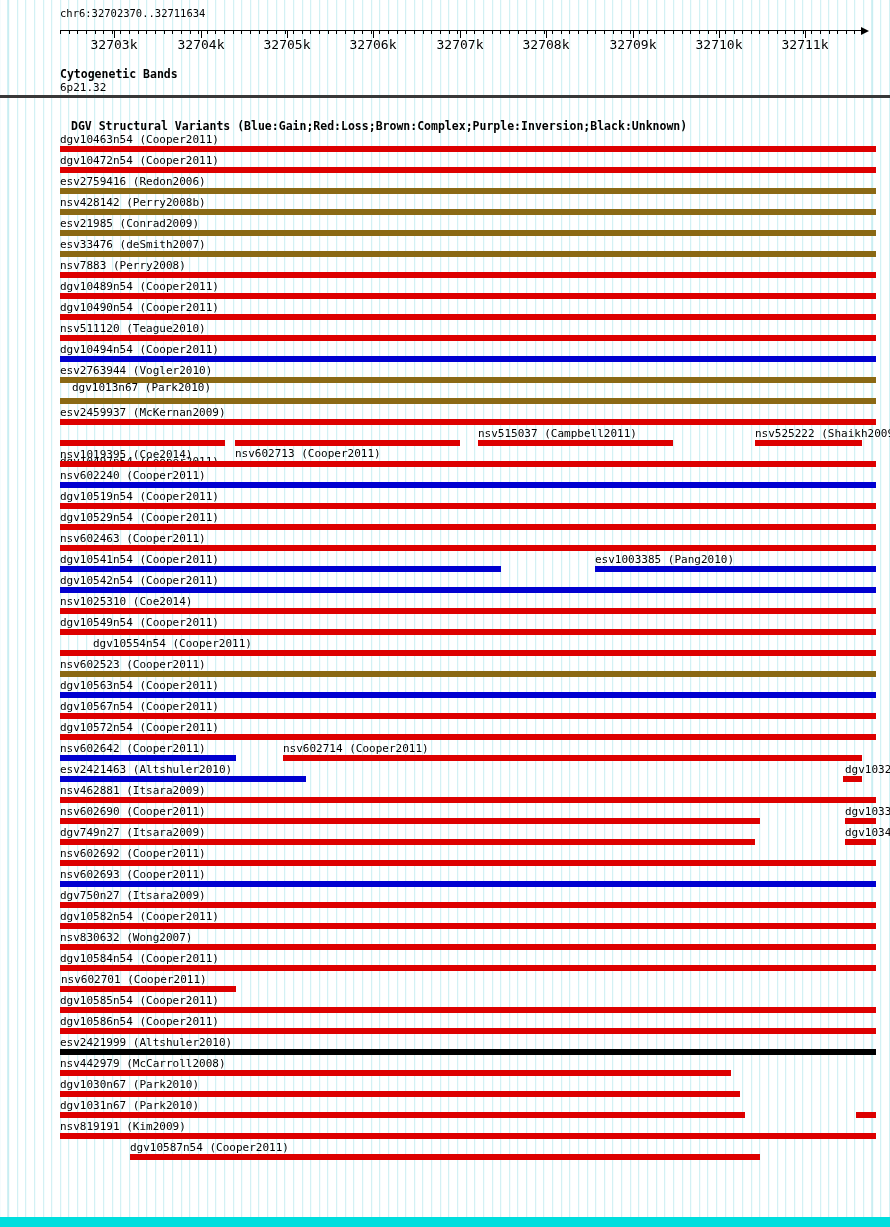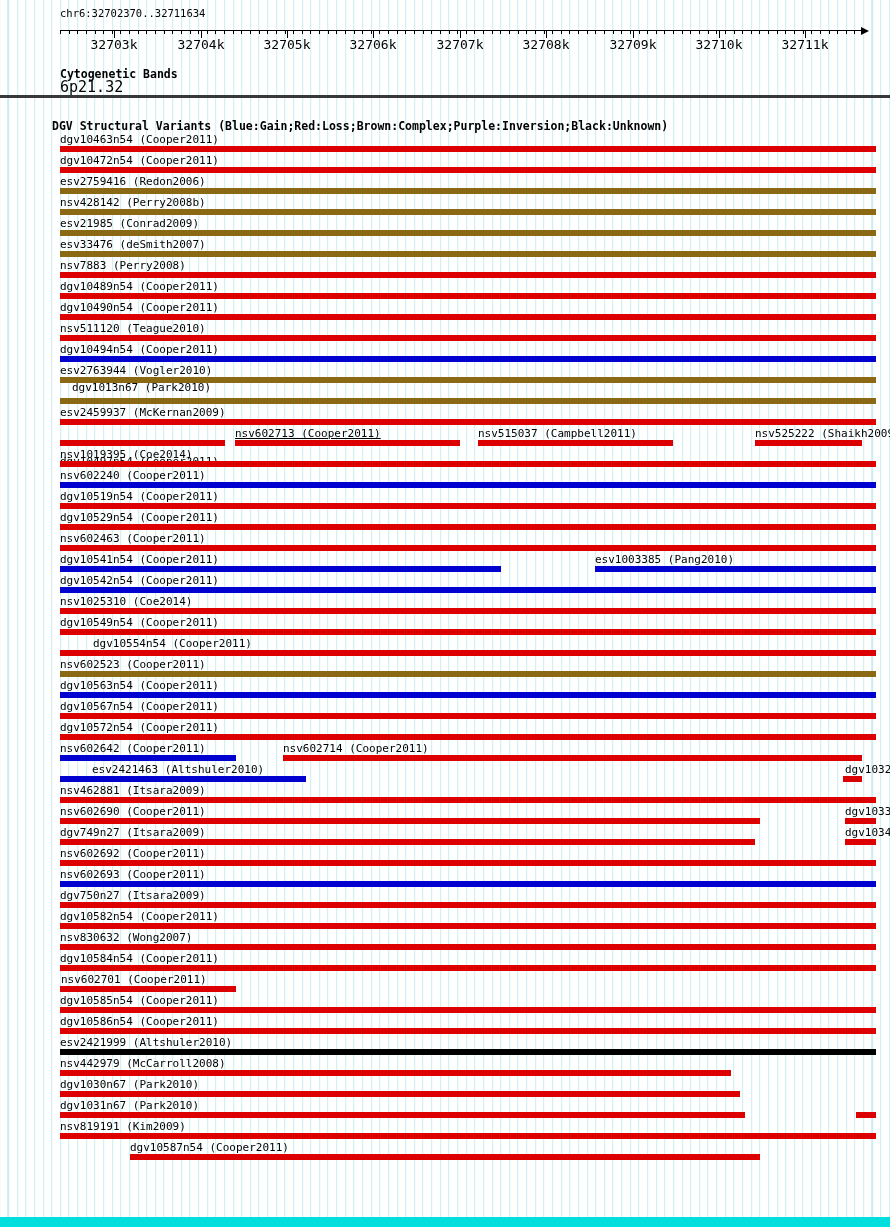--- a/index.html
+++ b/index.html
@@ -17,23 +17,23 @@
   }
   .region-label { position:absolute; left:60px; top:8px; font-size:10.5px; line-height:11px; white-space:pre; }
   .axis-line   { position:absolute; left:60px; top:30px; width:801px; height:1px; background:#000; }
   .minor-ticks { position:absolute; left:60px; top:31px; width:801px; height:3px;
     background-image: repeating-linear-gradient(to right, #000 0px, #000 1px, transparent 1px, transparent 8.635px); }
   .arrow-right { position:absolute; left:861px; top:27px; width:0; height:0;
     border-top:4px solid transparent; border-bottom:4px solid transparent; border-left:8px solid #000; }
   .tick { position:absolute; top:31px; width:1px; height:7px; background:#000; }
   .tick-label { position:absolute; top:39px; width:60px; text-align:center; font-size:13px; line-height:11px; white-space:pre; }
   .cyto-title { position:absolute; left:60px; top:68px; font-size:11.5px; font-weight:bold; line-height:12px; white-space:pre; }
-  .cyto-band-label { position:absolute; left:60px; top:82px; font-size:15px; line-height:11px; white-space:pre; }
+  .cyto-band-label { position:absolute; left:60px; top:82px; font-size:11px; line-height:11px; white-space:pre; }
   .cyto-bar { position:absolute; left:0; top:95px; width:890px; height:3px; }
-  .dgv-title { position:absolute; left:52px; top:120px; font-size:11.5px; font-weight:bold; line-height:12px; white-space:pre; }
+  .dgv-title { position:absolute; left:71px; top:120px; font-size:11.5px; font-weight:bold; line-height:12px; white-space:pre; }
   .feat-label { position:absolute; font-size:11px; line-height:11px; white-space:pre; }
   .feat-bar { position:absolute; height:6px; }
   .bottom-track { position:absolute; left:0; top:1217px; width:890px; height:10px; }
 </style>
 </head>
 <body>
 
 <div class="grid"></div>
 
 <div class="region-label">chr6:32702370..32711634</div>
@@ -92,21 +92,21 @@
     <div class="feat-label" style="left: 60px; top: 344px;">dgv10494n54 (Cooper2011)</div>
     <div class="feat-bar" title="dgv10494n54 (Cooper2011)" style="left: 60px; top: 356px; width: 816px; height: 6px; background: rgb(0, 0, 208);"></div>
     <div class="feat-label" style="left: 60px; top: 365px;">esv2763944 (Vogler2010)</div>
     <div class="feat-bar" title="esv2763944 (Vogler2010)" style="left: 60px; top: 377px; width: 816px; height: 6px; background: rgb(139, 105, 20);"></div>
     <div class="feat-label" style="left: 60px; top: 382px; margin-left: 12px;">dgv1013n67 (Park2010)</div>
     <div class="feat-bar" title="dgv1013n67 (Park2010)" style="left: 60px; top: 398px; width: 816px; height: 6px; background: rgb(139, 105, 20);"></div>
     <div class="feat-label" style="left: 60px; top: 407px;">esv2459937 (McKernan2009)</div>
     <div class="feat-bar" title="esv2459937 (McKernan2009)" style="left: 60px; top: 419px; width: 816px; height: 6px; background: rgb(221, 0, 0);"></div>
     <div class="feat-label" style="left: 60px; top: 428px; margin-top: 28px;">dgv10497n54 (Cooper2011)</div>
     <div class="feat-bar" title="dgv10497n54 (Cooper2011)" style="left: 60px; top: 440px; width: 165px; height: 6px; background: rgb(221, 0, 0);"></div>
-    <div class="feat-label" style="left: 235px; top: 428px; text-decoration: underline;">nsv602713 (Cooper2011)</div>
+    <div class="feat-label" style="left: 235px; top: 448px;">nsv602713 (Cooper2011)</div>
     <div class="feat-bar" title="nsv602713 (Cooper2011)" style="left: 235px; top: 440px; width: 225px; height: 6px; background: rgb(221, 0, 0);"></div>
     <div class="feat-label" style="left: 478px; top: 428px;">nsv515037 (Campbell2011)</div>
     <div class="feat-bar" title="nsv515037 (Campbell2011)" style="left: 478px; top: 440px; width: 195px; height: 6px; background: rgb(221, 0, 0);"></div>
     <div class="feat-label" style="left: 755px; top: 428px;">nsv525222 (Shaikh2009)</div>
     <div class="feat-bar" title="nsv525222 (Shaikh2009)" style="left: 755px; top: 440px; width: 107px; height: 6px; background: rgb(221, 0, 0);"></div>
     <div class="feat-label" style="left: 60px; top: 449px;">nsv1019395 (Coe2014)</div>
     <div class="feat-bar" title="nsv1019395 (Coe2014)" style="left: 60px; top: 461px; width: 816px; height: 6px; background: rgb(221, 0, 0);"></div>
     <div class="feat-label" style="left: 60px; top: 470px;">nsv602240 (Cooper2011)</div>
     <div class="feat-bar" title="nsv602240 (Cooper2011)" style="left: 60px; top: 482px; width: 816px; height: 6px; background: rgb(0, 0, 208);"></div>
     <div class="feat-label" style="left: 60px; top: 491px;">dgv10519n54 (Cooper2011)</div>
@@ -132,21 +132,21 @@
     <div class="feat-label" style="left: 60px; top: 680px;">dgv10563n54 (Cooper2011)</div>
     <div class="feat-bar" title="dgv10563n54 (Cooper2011)" style="left: 60px; top: 692px; width: 816px; height: 6px; background: rgb(0, 0, 208);"></div>
     <div class="feat-label" style="left: 60px; top: 701px;">dgv10567n54 (Cooper2011)</div>
     <div class="feat-bar" title="dgv10567n54 (Cooper2011)" style="left: 60px; top: 713px; width: 816px; height: 6px; background: rgb(221, 0, 0);"></div>
     <div class="feat-label" style="left: 60px; top: 722px;">dgv10572n54 (Cooper2011)</div>
     <div class="feat-bar" title="dgv10572n54 (Cooper2011)" style="left: 60px; top: 734px; width: 816px; height: 6px; background: rgb(221, 0, 0);"></div>
     <div class="feat-label" style="left: 60px; top: 743px;">nsv602642 (Cooper2011)</div>
     <div class="feat-bar" title="nsv602642 (Cooper2011)" style="left: 60px; top: 755px; width: 176px; height: 6px; background: rgb(0, 0, 208);"></div>
     <div class="feat-label" style="left: 283px; top: 743px;">nsv602714 (Cooper2011)</div>
     <div class="feat-bar" title="nsv602714 (Cooper2011)" style="left: 283px; top: 755px; width: 579px; height: 6px; background: rgb(221, 0, 0);"></div>
-    <div class="feat-label" style="left: 60px; top: 764px; padding-left: 32px;">esv2421463 (Altshuler2010)</div>
+    <div class="feat-label" style="left: 60px; top: 764px;">esv2421463 (Altshuler2010)</div>
     <div class="feat-bar" title="esv2421463 (Altshuler2010)" style="left: 60px; top: 776px; width: 246px; height: 6px; background: rgb(0, 0, 208);"></div>
     <div class="feat-label" style="left: 845px; top: 764px;">dgv1032n</div>
     <div class="feat-bar" title="dgv1032n" style="left: 843px; top: 776px; width: 19px; height: 6px; background: rgb(221, 0, 0);"></div>
     <div class="feat-label" style="left: 60px; top: 785px;">nsv462881 (Itsara2009)</div>
     <div class="feat-bar" title="nsv462881 (Itsara2009)" style="left: 60px; top: 797px; width: 816px; height: 6px; background: rgb(221, 0, 0);"></div>
     <div class="feat-label" style="left: 60px; top: 806px;">nsv602690 (Cooper2011)</div>
     <div class="feat-bar" title="nsv602690 (Cooper2011)" style="left: 60px; top: 818px; width: 700px; height: 6px; background: rgb(221, 0, 0);"></div>
     <div class="feat-label" style="left: 845px; top: 806px;">dgv1033n</div>
     <div class="feat-bar" title="dgv1033n" style="left: 845px; top: 818px; width: 31px; height: 6px; background: rgb(221, 0, 0);"></div>
     <div class="feat-label" style="left: 60px; top: 827px; text-align: right;">dgv749n27 (Itsara2009)</div>

